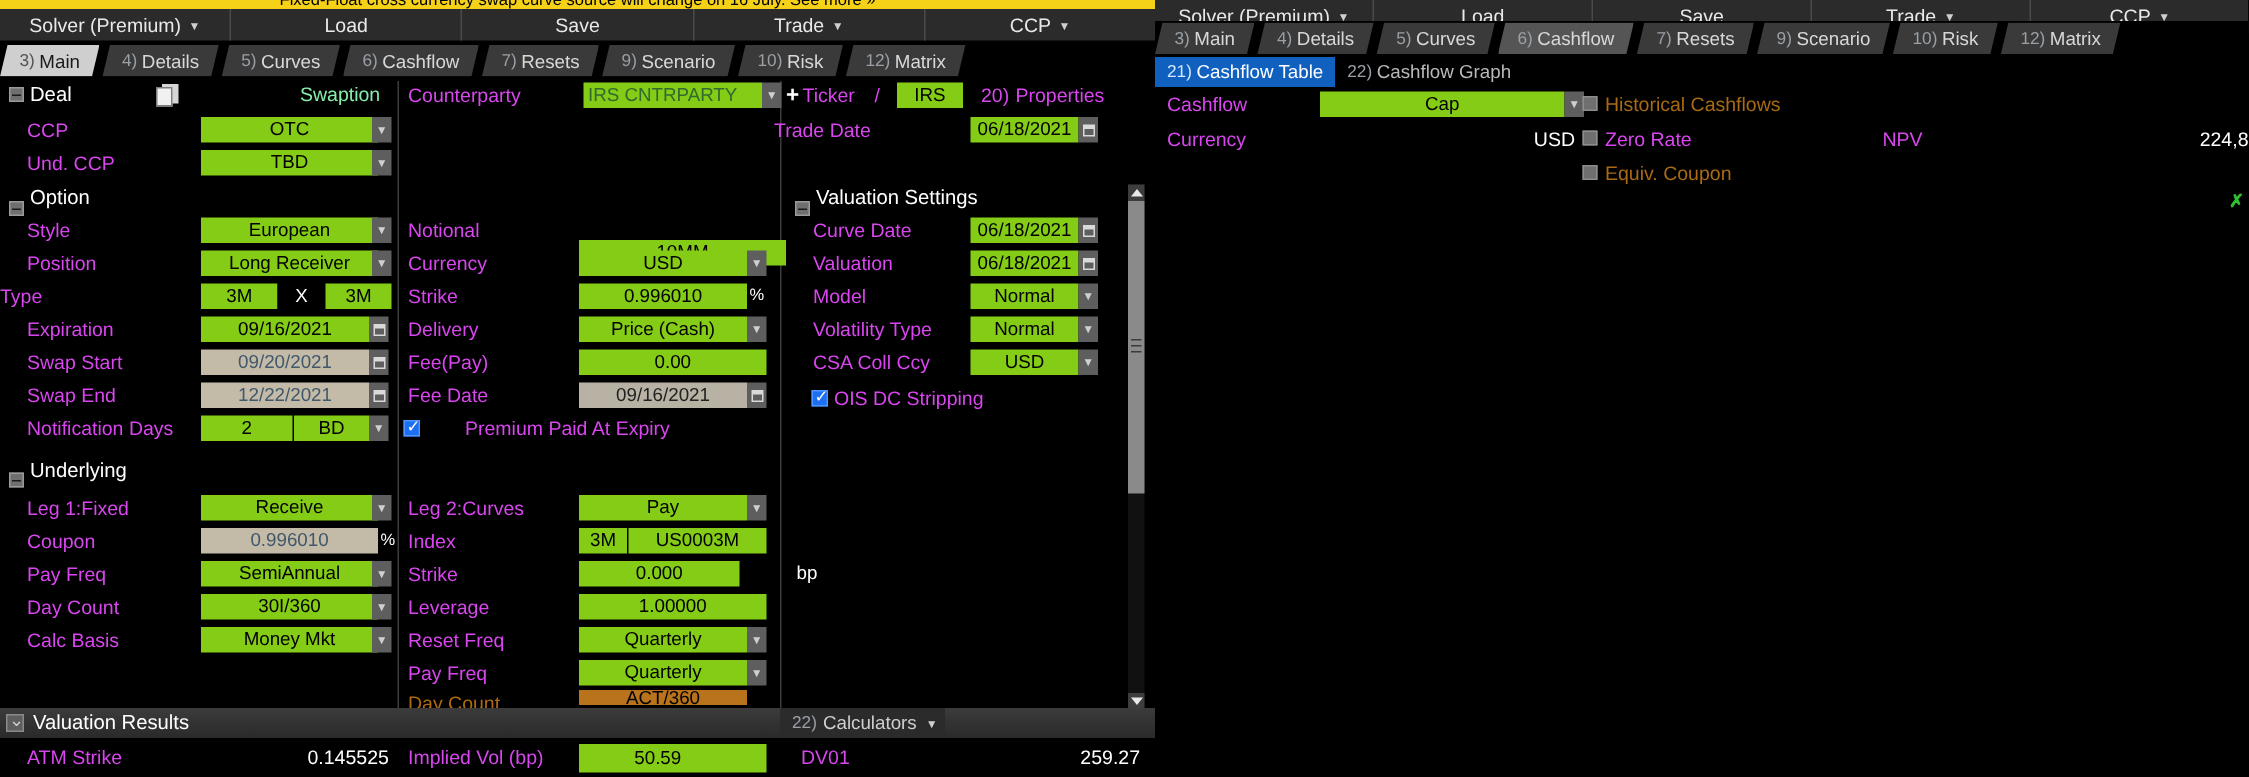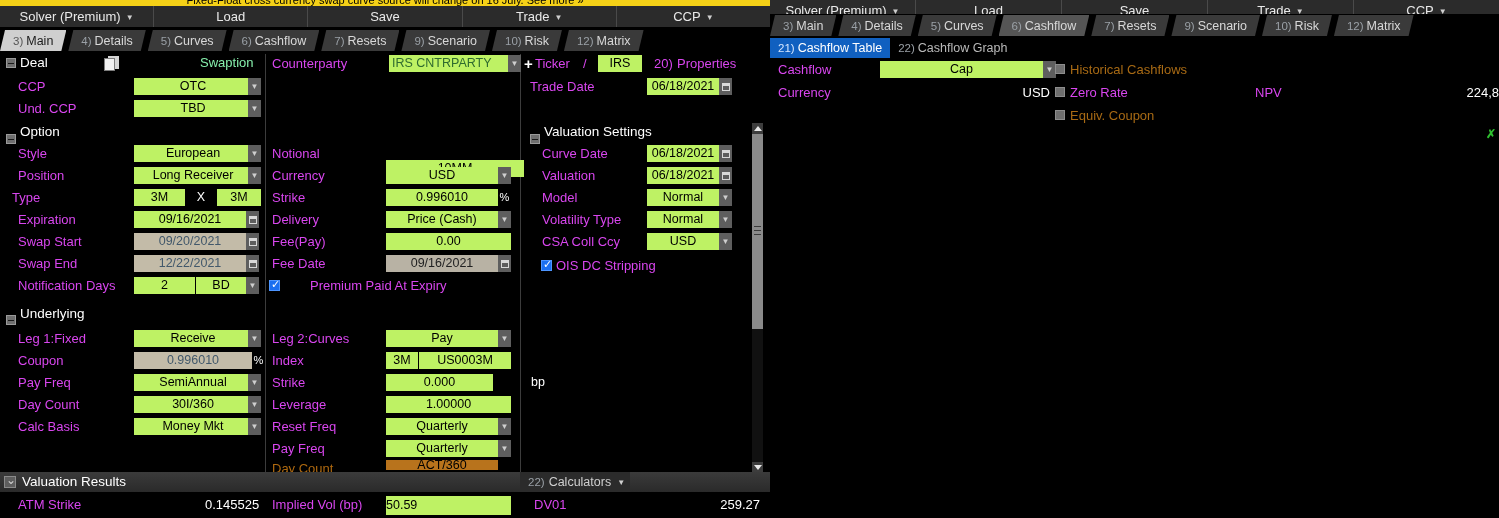--- a/index.html
+++ b/index.html
@@ -79,25 +79,25 @@
   }
   .secbox {
     position:absolute; width:10px; height:10px; background:#6f6f6f;
     border:1px solid #9a9a9a;
   }
   .secbox:after{
     content:""; position:absolute; left:1px; top:4px; width:6px; height:1px; background:#1a1a1a;
   }
 
   .fld {
-    position:absolute; height:17px; background:#bef264; color:#000;
+    position:absolute; height:17px; background:#84cc16; color:#000;
     font-size:12.5px; line-height:17px; text-align:center;
     white-space:nowrap; overflow:hidden;
   }
-  .fld.right { text-align:left; padding-right:20px; }
+  .fld.right { text-align:center; padding-right:20px; }
   .fld.left  { text-align:left;  padding-left:3px; }
   .fld.dim   { background:#c3bba8; color:#42586b; }
   .fld.gray  { background:#b8b2a4; color:#222; }
   .drop {
     position:absolute; width:13px; height:17px; background:#5e5e5e;
     color:#cfcfcf; font-size:8px; line-height:17px; text-align:center;
   }
   .calicon {
     position:absolute; width:13px; height:17px; background:#5e5e5e;
     display:flex; align-items:center; justify-content:center;
@@ -229,21 +229,21 @@
     <div class="lbl" style="left:535px; top:56px;">Ticker</div>
     <div class="lbl" style="left:583px; top:56px;">/</div>
     <div class="fld" style="left:598px; top:55px; width:44px;">IRS</div>
     <div class="lbl" style="left:654px; top:56px;">20)</div>
     <div class="lbl" style="left:677px; top:56px;">Properties</div>
 
     <div class="lbl" style="left:18px; top:79px;">CCP</div>
     <div class="fld" style="left:134px; top:78px; width:118px;">OTC</div>
     <div class="drop" style="left:248px; top:78px;">▼</div>
 
-    <div class="lbl" style="left:530px; top:79px;">Trade Date</div>
+    <div class="lbl" style="left:516px; top:79px;">Trade Date</div>
     <div class="fld" style="left:647px; top:78px; width:72px;">06/18/2021</div>
     <div class="calicon" style="left:719px; top:78px;">
         <i></i>
       </div>
 
     <div class="lbl" style="left:18px; top:101px;">Und. CCP</div>
     <div class="fld" style="left:134px; top:100px; width:118px;">TBD</div>
     <div class="drop" style="left:248px; top:100px;">▼</div>
 
     <div class="secbox" style="left:6px; top:134px;"></div>
@@ -253,21 +253,21 @@
     <div class="sec" style="left:544px; top:124px;">Valuation Settings</div>
 
     <div class="lbl" style="left:18px; top:146px;">Style</div>
     <div class="fld" style="left:134px; top:145px; width:118px;">European</div>
     <div class="drop" style="left:248px; top:145px;">▼</div>
 
     <div class="lbl" style="left:18px; top:168px;">Position</div>
     <div class="fld" style="left:134px; top:167px; width:118px;">Long Receiver</div>
     <div class="drop" style="left:248px; top:167px;">▼</div>
 
-    <div class="lbl" style="left:12px; top:190px;">Type</div>
+    <div class="lbl" style="left:0; top:190px;">Type</div>
     <div class="fld" style="left:134px; top:189px; width:51px;">3M</div>
     <div class="fld" style="left:185px; top:189px; width:32px; background:#000; color:#fff;">X</div>
     <div class="fld" style="left:217px; top:189px; width:44px;">3M</div>
 
     <div class="lbl" style="left:18px; top:212px;">Expiration</div>
     <div class="fld" style="left:134px; top:211px; width:112px;">09/16/2021</div>
     <div class="calicon" style="left:246px; top:211px;">
         <i></i>
       </div>
 

